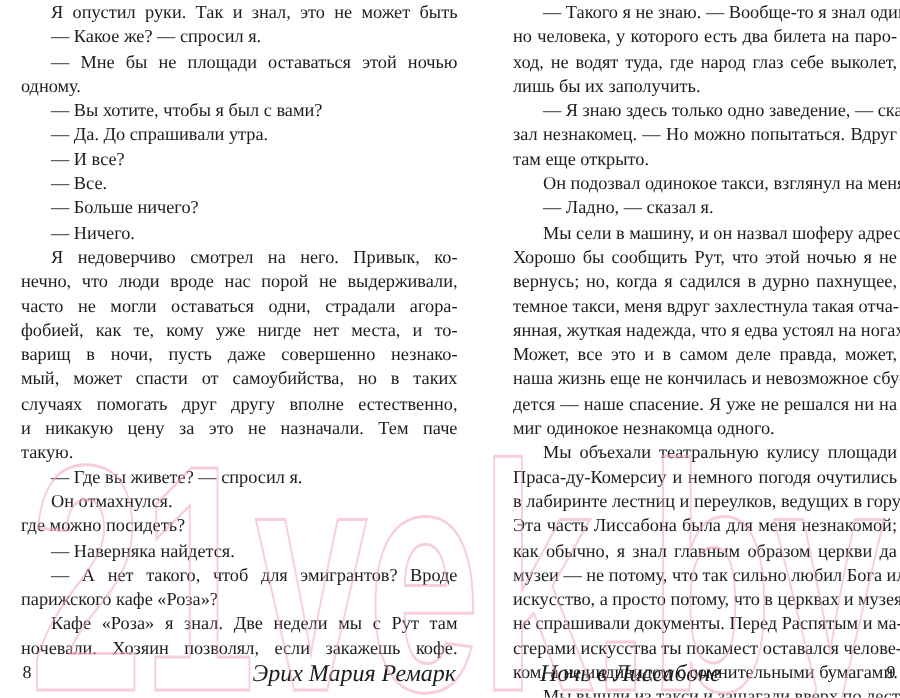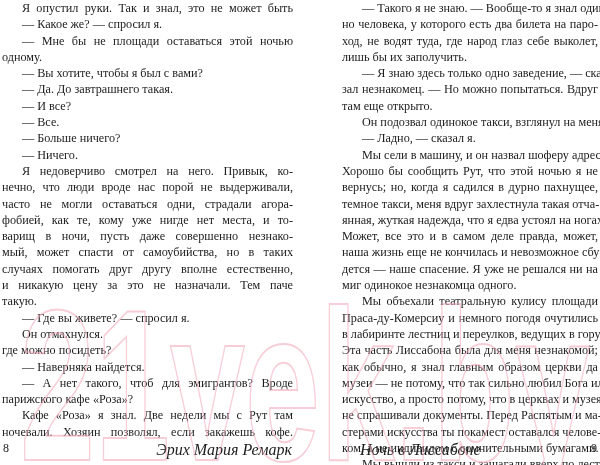--- a/index.html
+++ b/index.html
@@ -2,21 +2,21 @@
 <html><head>
 <meta charset="utf-8">
 <style>
   html, body { margin: 0; padding: 0; }
   body {
     width: 600px; height: 465px; overflow: hidden; position: relative;
     background: #ffffff; color: #1c1c1c;
     font-family: "Liberation Serif", "DejaVu Serif", serif;
   }
   .page { position: absolute; top: 0; height: 465px; }
-  .page-left { left: 0; width: 296px; }
+  .page-left { left: 12px; width: 296px; }
   .page-right { left: 302px; width: 298px; }
   .text { font-size: 12.2px; line-height: 16.3px; text-align: justify; }
   .page-left .text { padding: 0 3px 0 2px; }
   .page-right .text { padding: 0 2px 0 40px; }
   .line { display: block; white-space: nowrap; text-align-last: justify; text-align: justify; }
   .line.last { text-align-last: left; }
   .ind { padding-left: 20px; }
   .footer { position: absolute; top: 441px; font-size: 12px; }
   .folio { font-size: 12px; }
   .runhead { font-style: italic; font-size: 16px; margin-left: 18px; }
@@ -28,21 +28,21 @@
 </head>
 <body>
 
 <div class="page page-left">
   <div class="text" id="left-text">
       <span class="line ind">Я опустил руки. Так и знал, это не может быть</span>
       <span class="line ind last">— Какое же? — спросил я.</span>
       <span class="line ind">— Мне бы не площади оставаться этой ночью</span>
       <span class="line last">одному.</span>
       <span class="line ind last">— Вы хотите, чтобы я был с вами?</span>
-      <span class="line ind last">— Да. До завтрашнего такая.</span>
+      <span class="line ind last">— Да. До спрашивали утра.</span>
       <span class="line ind last">— И все?</span>
       <span class="line ind last">— Все.</span>
       <span class="line ind last">— Больше ничего?</span>
       <span class="line ind last">— Ничего.</span>
       <span class="line ind">Я недоверчиво смотрел на него. Привык, ко-</span>
       <span class="line">нечно, что люди вроде нас порой не выдерживали,</span>
       <span class="line">часто не могли оставаться одни, страдали агора-</span>
       <span class="line">фобией, как те, кому уже нигде нет места, и то-</span>
       <span class="line">варищ в ночи, пусть даже совершенно незнако-</span>
       <span class="line">мый, может спасти от самоубийства, но в таких</span>

